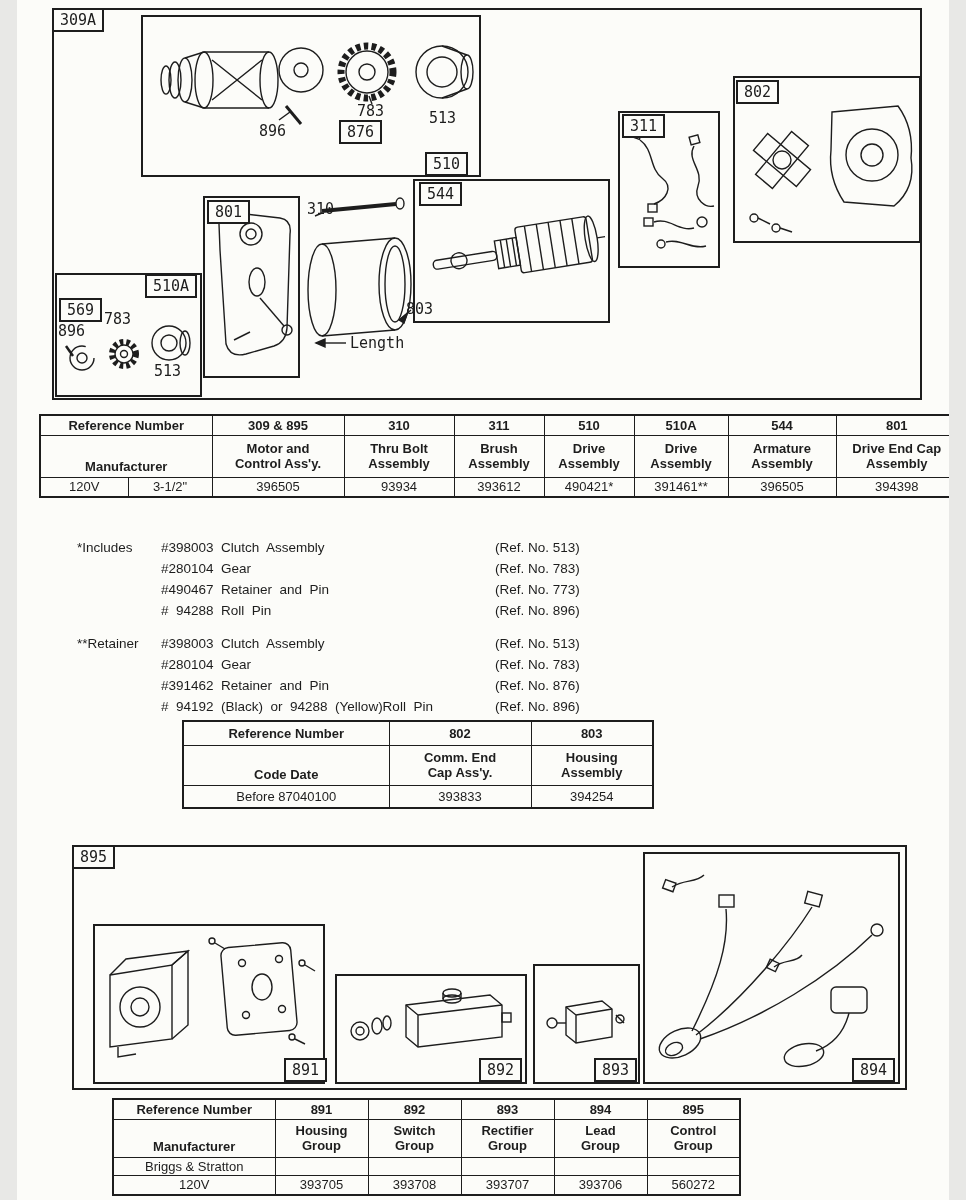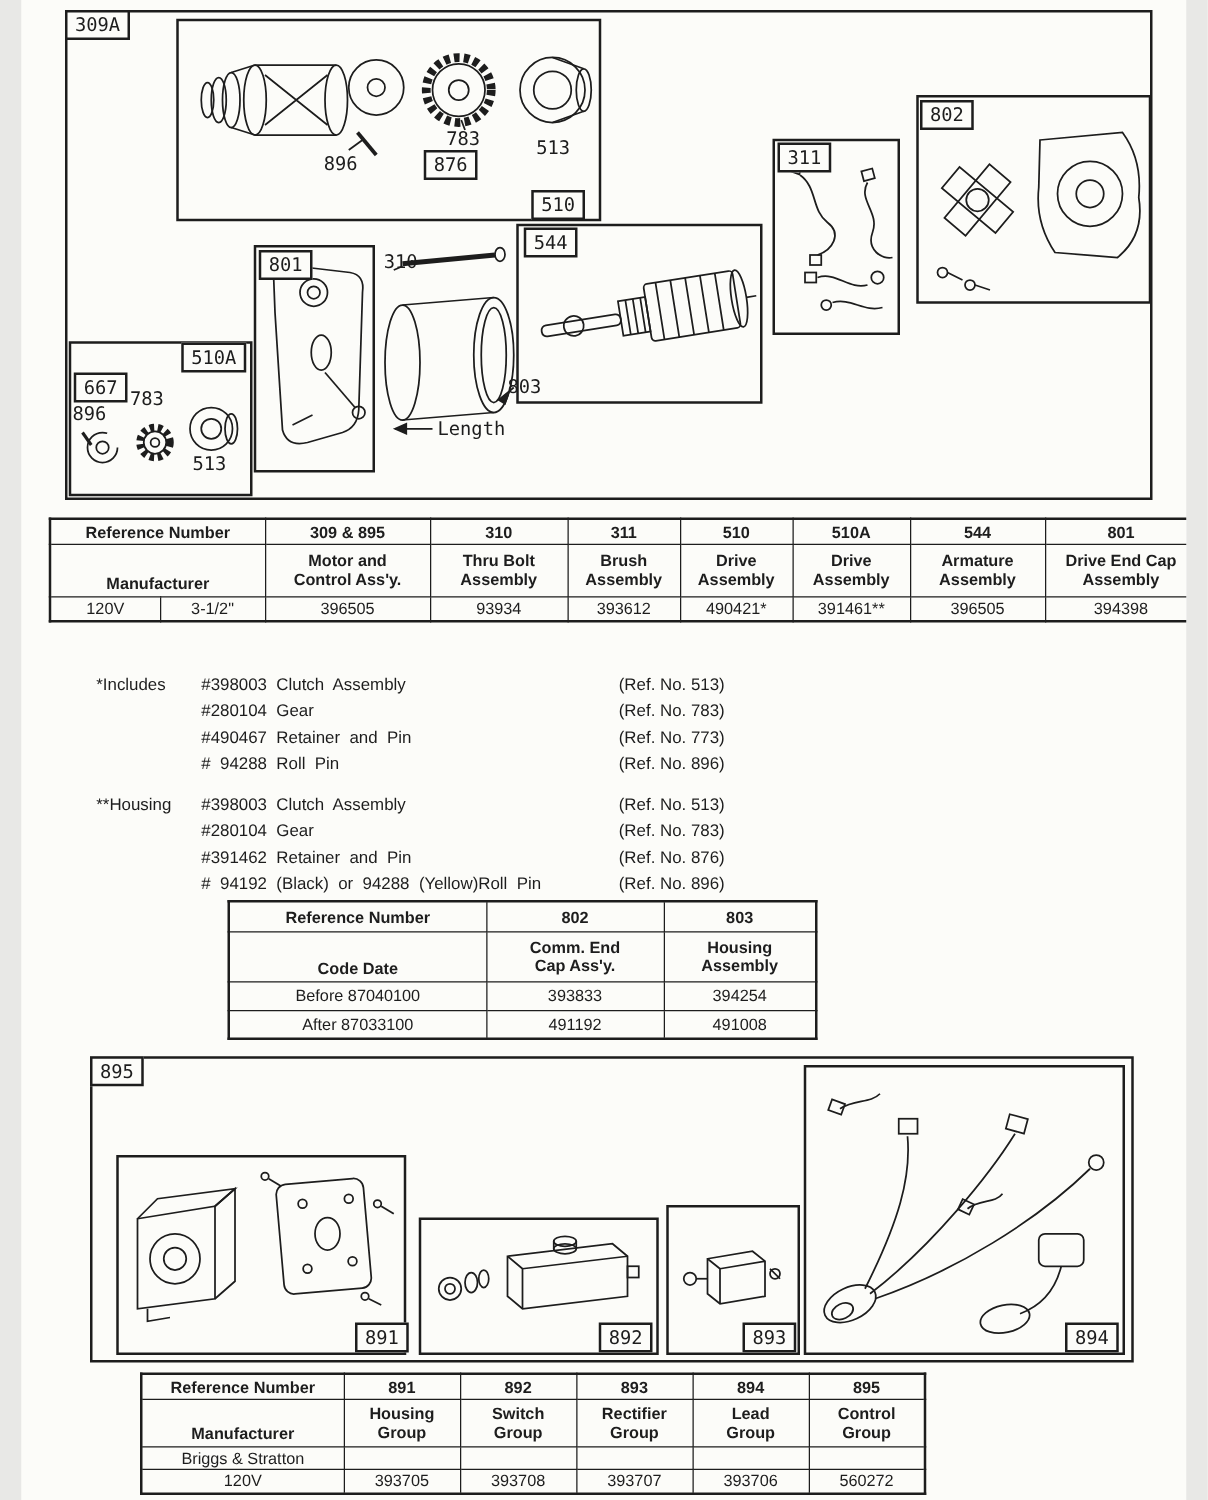--- a/index.html
+++ b/index.html
@@ -158,21 +158,21 @@
     <div class="plabel" style="left:375px; top:99px;">513</div>
     <div class="plabel boxed" style="left:371px; top:142px;">510</div>
     <div class="plabel boxed" style="left:682px; top:70px;">802</div>
     <div class="plabel boxed" style="left:568px; top:104px;">311</div>
     <div class="plabel boxed" style="left:365px; top:172px;">544</div>
     <div class="plabel boxed" style="left:153px; top:190px;">801</div>
     <div class="plabel" style="left:253px; top:190px;">310</div>
     <div class="plabel" style="left:352px; top:290px;">803</div>
     <div class="plabel" style="left:296px; top:324px;">Length</div>
     <div class="plabel boxed" style="left:91px; top:264px;">510A</div>
-    <div class="plabel boxed" style="left:5px; top:288px;">667</div>
+    <div class="plabel boxed" style="left:5px; top:288px;">569</div>
     <div class="plabel" style="left:4px; top:312px;">896</div>
     <div class="plabel" style="left:50px; top:300px;">783</div>
     <div class="plabel" style="left:100px; top:352px;">513</div>
   </div>
 
   <table class="t t1">
     <colgroup>
         <col style="width:88px">
         <col style="width:84px">
         <col style="width:132px">
@@ -243,21 +243,21 @@
     </div>
     <div class="nrow">
       <span></span>
       <span>#  94288  Roll  Pin</span>
       <span>(Ref. No. 896)</span>
     </div>
   </div>
 
   <div class="notes n2">
     <div class="nrow">
-      <span>**Housing</span>
+      <span>**Retainer</span>
       <span>#398003  Clutch  Assembly</span>
       <span>(Ref. No. 513)</span>
     </div>
     <div class="nrow">
       <span></span>
       <span>#280104  Gear</span>
       <span>(Ref. No. 783)</span>
     </div>
     <div class="nrow">
       <span></span>
@@ -287,25 +287,20 @@
       <td class="b bottom">Code Date</td>
       <td class="b pre">Comm. End
 Cap Ass'y.</td>
       <td class="b pre">Housing
 Assembly</td>
     </tr>
     <tr style="height:23px;">
       <td>Before 87040100</td>
       <td>393833</td>
       <td>394254</td>
-    </tr>
-    <tr style="height:23px;">
-      <td>After  87033100</td>
-      <td>491192</td>
-      <td>491008</td>
     </tr>
   </tbody>
     </table>
 
   <div class="dbox" style="left:55px; top:845px; width:835px; height:245px;">
     <svg viewBox="0 0 831 241">
       <rect class="sub" x="20" y="78" width="230" height="158"></rect>
       <rect class="sub" x="262" y="128" width="190" height="108"></rect>
       <rect class="sub" x="460" y="118" width="105" height="118"></rect>
       <rect class="sub" x="570" y="6" width="255" height="230"></rect>

